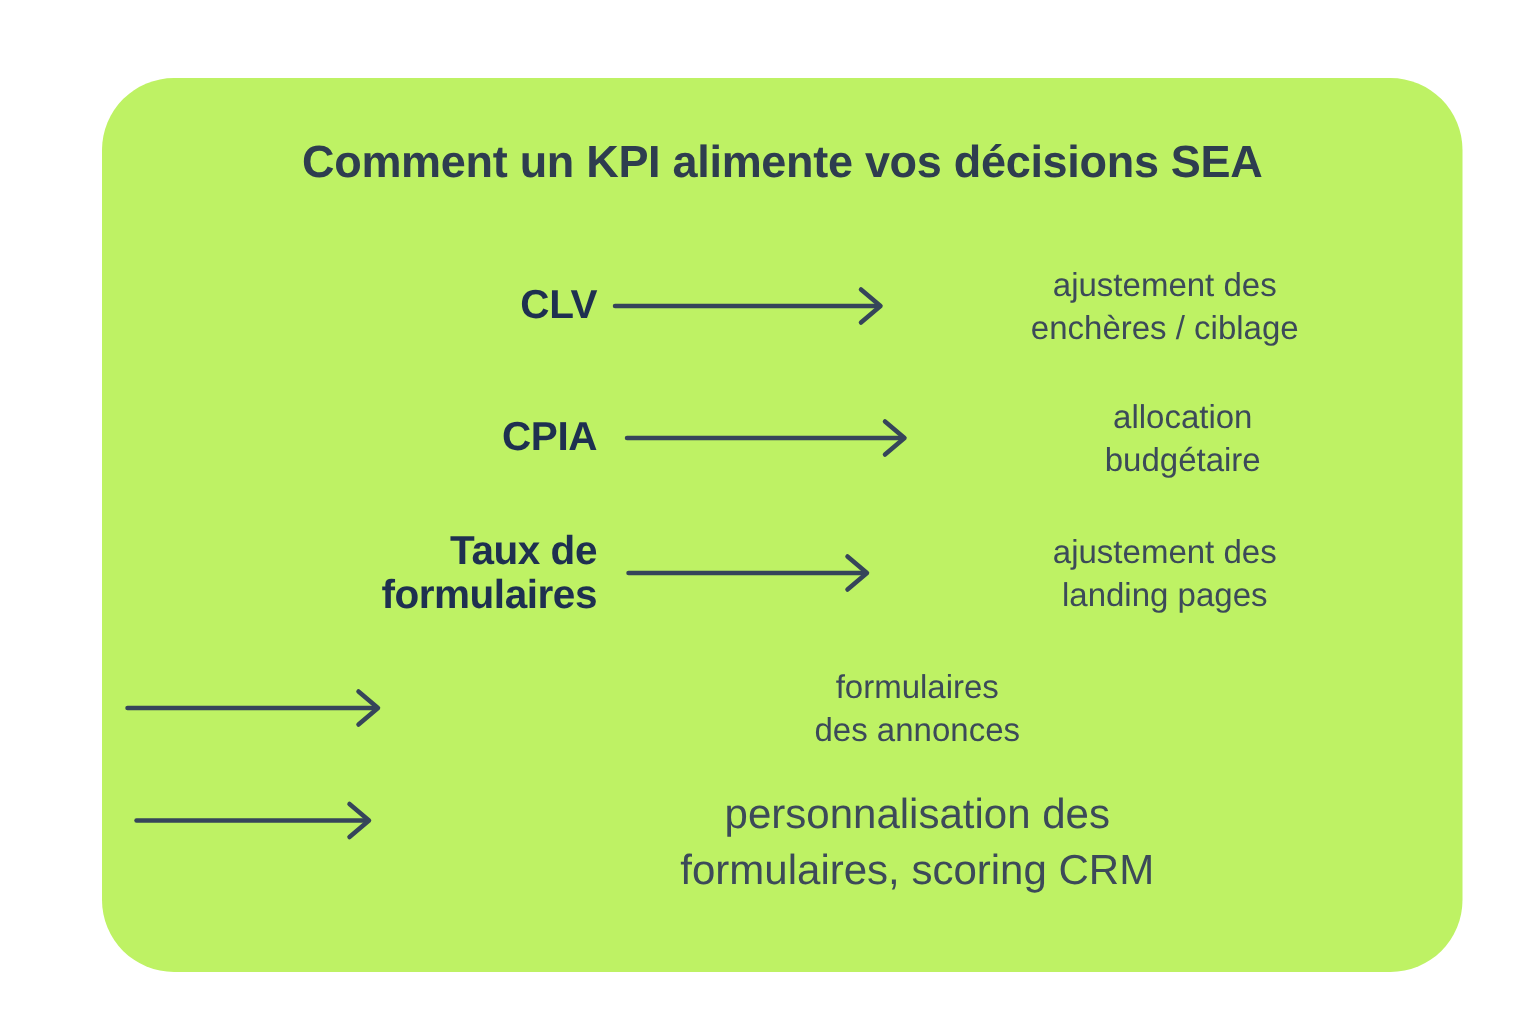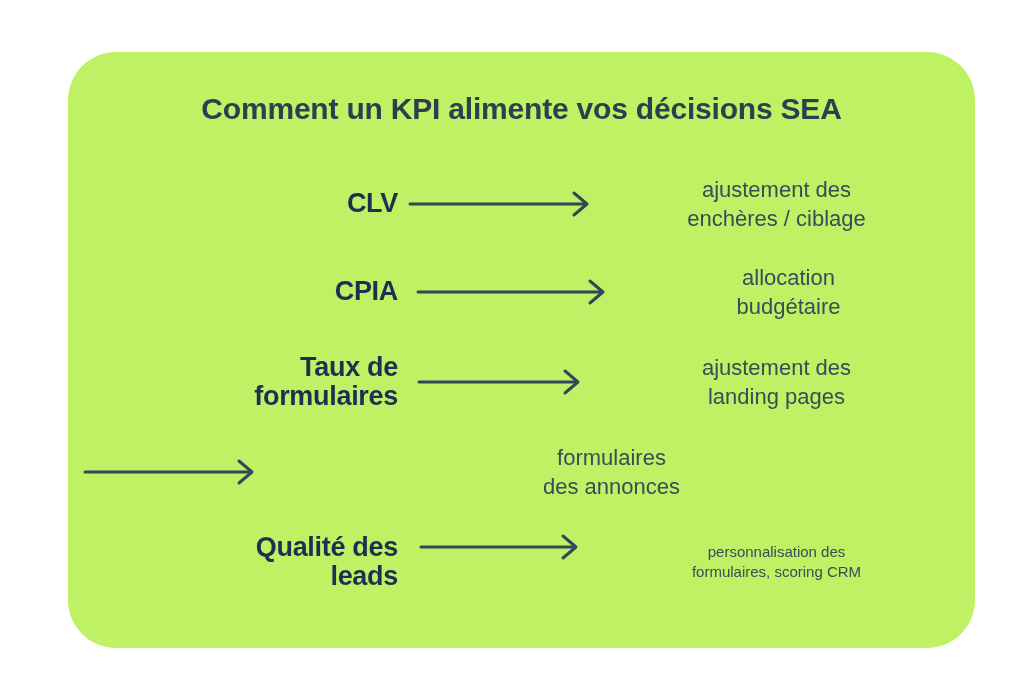--- a/index.html
+++ b/index.html
@@ -83,21 +83,21 @@
   }
 
   
   #kpi-row-0 { height:88px; }
   #kpi-row-1 { height:88px;gap:12px; }
   #kpi-row-2 { height:92px; }
   #kpi-row-3 { height:88px; }
   #kpi-row-4 { height:92px; }
 
   #kpi-row-4 .arrow-cell { align-self:flex-start; margin-top:18px; }
-  #kpi-row-4 .kpi-outcome { font-size:15px; }
+  #kpi-row-4 .kpi-outcome { font-size:28px; }
 </style>
 </head>
 <body>
 
 <div id="infographic-card">
 
   <div id="diagram-title">Comment un KPI alimente vos décisions SEA</div>
 
   <div id="rows-container">
 
@@ -143,22 +143,20 @@
         <svg width="180" height="26" viewBox="0 0 180 26" aria-hidden="true">
           <line x1="2" y1="13" x2="166" y2="13" stroke="#36455A" stroke-width="3" stroke-linecap="round"></line>
           <polyline points="156,2 169,13 156,24" fill="none" stroke="#36455A" stroke-width="3" stroke-linecap="round" stroke-linejoin="round"></polyline>
         </svg>
       </div>
       <div class="kpi-outcome">formulaires
 des annonces</div>
     </div>
 
     <div class="kpi-row" id="kpi-row-4">
-      <div class="kpi-label">Qualité des
-leads</div>
       <div class="arrow-cell">
         <svg width="168" height="26" viewBox="0 0 168 26" aria-hidden="true">
           <line x1="2" y1="13" x2="154" y2="13" stroke="#36455A" stroke-width="3" stroke-linecap="round"></line>
           <polyline points="144,2 157,13 144,24" fill="none" stroke="#36455A" stroke-width="3" stroke-linecap="round" stroke-linejoin="round"></polyline>
         </svg>
       </div>
       <div class="kpi-outcome">personnalisation des
 formulaires, scoring CRM</div>
     </div>
 

